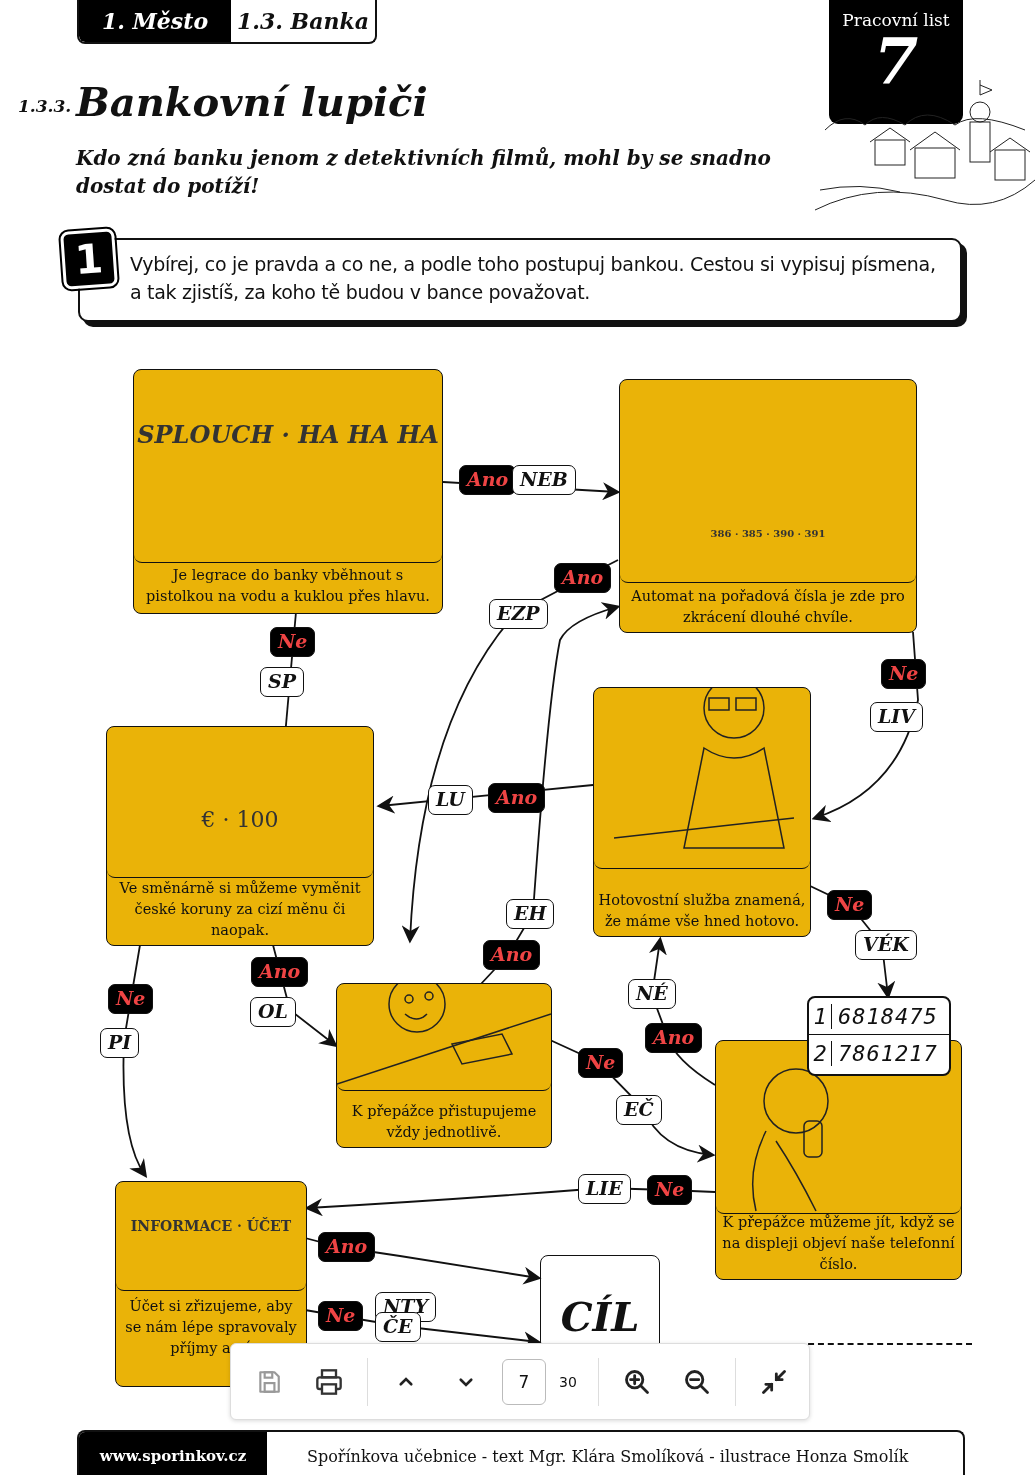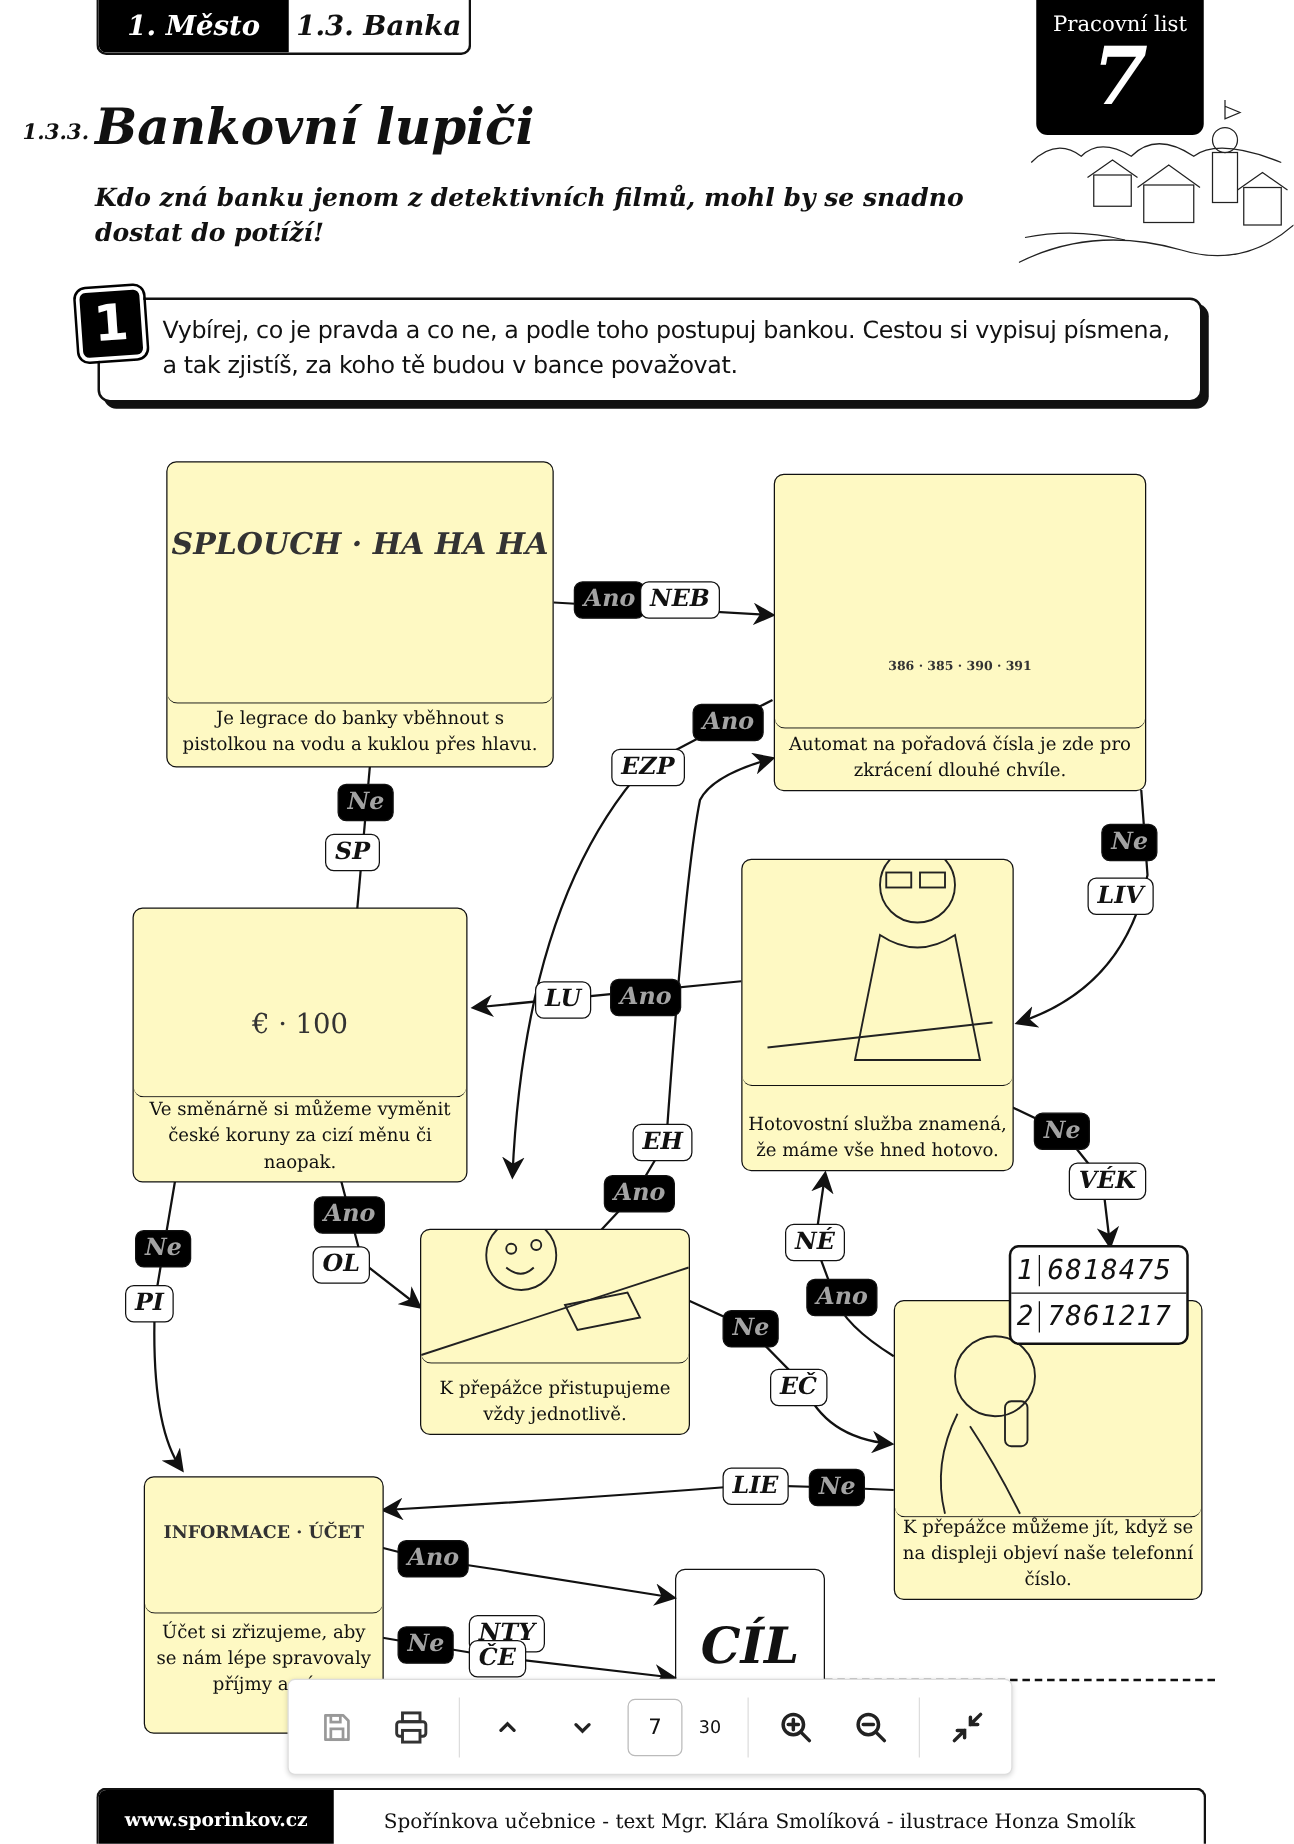--- a/index.html
+++ b/index.html
@@ -2,38 +2,38 @@
 <html><head>
 <meta charset="utf-8">
 <style>
   html,body{margin:0;padding:0;background:#fff;}
   body{width:1035px;height:1475px;position:relative;overflow:hidden;font-family:"DejaVu Serif",serif;color:#111;}
   .abs{position:absolute;}
   
   .tabs{left:77px;top:0;width:296px;height:42px;border:2px solid #111;border-top:none;border-radius:0 0 8px 8px;display:flex;overflow:hidden;}
   .tab-dark{background:#000;color:#fff;width:152px;display:flex;align-items:center;justify-content:center;font-style:italic;font-weight:bold;font-size:22px;border-radius:0 0 0 6px;}
   .tab-light{flex:1;display:flex;align-items:center;justify-content:center;font-style:italic;font-weight:bold;font-size:22px;}
-  .ws-box{left:829px;top:0;width:134px;height:108px;background:#000;color:#fff;border-radius:0 0 9px 9px;text-align:center;}
+  .ws-box{left:829px;top:0;width:134px;height:124px;background:#000;color:#fff;border-radius:0 0 9px 9px;text-align:center;}
   .ws-label{font-size:17px;margin-top:10px;font-family:"DejaVu Serif",serif;}
   .ws-num{font-size:64px;font-style:italic;font-weight:bold;line-height:64px;}
   .sec-num{left:18px;top:96px;font-style:italic;font-weight:bold;font-size:17px;}
   .title{left:76px;top:78px;font-style:italic;font-weight:bold;font-size:40px;}
   .subtitle{left:76px;top:144px;width:740px;font-style:italic;font-weight:bold;font-size:20px;line-height:28px;}
   
   .task{left:78px;top:238px;width:880px;height:80px;border:2.5px solid #111;border-radius:10px;box-shadow:5px 5px 0 #111;background:#fff;}
   .task-num{left:62px;top:230px;width:48px;height:52px;background:#000;border:3px solid #fff;outline:2px solid #000;border-radius:8px;color:#fff;font-family:"DejaVu Sans",sans-serif;font-weight:bold;font-size:40px;text-align:center;line-height:52px;transform:rotate(-4deg);}
   .task-text{left:130px;top:250px;width:820px;font-family:"DejaVu Sans",sans-serif;font-size:19px;line-height:28px;letter-spacing:-0.3px;}
   
-  .panel{position:absolute;border:1.8px solid #111;border-radius:8px;background:#fef9c3;text-decoration:underline;}
+  .panel{position:absolute;border:1.8px solid #111;border-radius:8px;background:#eab308;text-decoration:underline;}
   .panel .pic{position:absolute;left:0;right:0;top:0;border-bottom:1.8px solid #111;border-radius:0 0 8px 8px;}
   .panel .cap{position:absolute;left:4px;right:4px;bottom:4px;text-align:center;font-size:14.5px;line-height:21px;}
   .illus{position:absolute;font-size:40px;color:#333;text-align:center;}
   
   .tag{position:absolute;height:28px;padding:0 7px;border:1.8px solid #111;border-radius:7px;background:#fff;font-style:italic;font-weight:bold;font-size:19px;line-height:27px;text-align:center;}
-  .tag.dark{background:#000;color:#a3a3a3;}
+  .tag.dark{background:#000;color:#ef4444;}
   svg.lines{position:absolute;left:0;top:0;}
   .cil{left:540px;top:1255px;width:118px;height:120px;border:1.8px solid #111;border-radius:8px;font-style:italic;font-weight:bold;font-size:40px;display:flex;align-items:center;justify-content:center;}
   .dotted{left:660px;top:1343px;width:312px;border-top:2px dashed #111;}
   
   .toolbar{left:230px;top:1343px;width:578px;height:75px;background:#fff;border:1px solid #ddd;border-radius:6px;box-shadow:0 1px 4px rgba(0,0,0,0.15);display:flex;align-items:center;font-family:"DejaVu Sans",sans-serif;}
   .tb-btn{width:60px;height:40px;display:flex;align-items:center;justify-content:center;}
   .tb-sep{width:1px;height:48px;background:#ddd;margin:0 8px;}
   .pg-input{width:42px;height:44px;border:1px solid #bbb;border-radius:6px;text-align:center;line-height:44px;font-size:17px;margin-left:6px;}
   .pg-total{width:44px;text-align:center;font-size:14px;}
   

